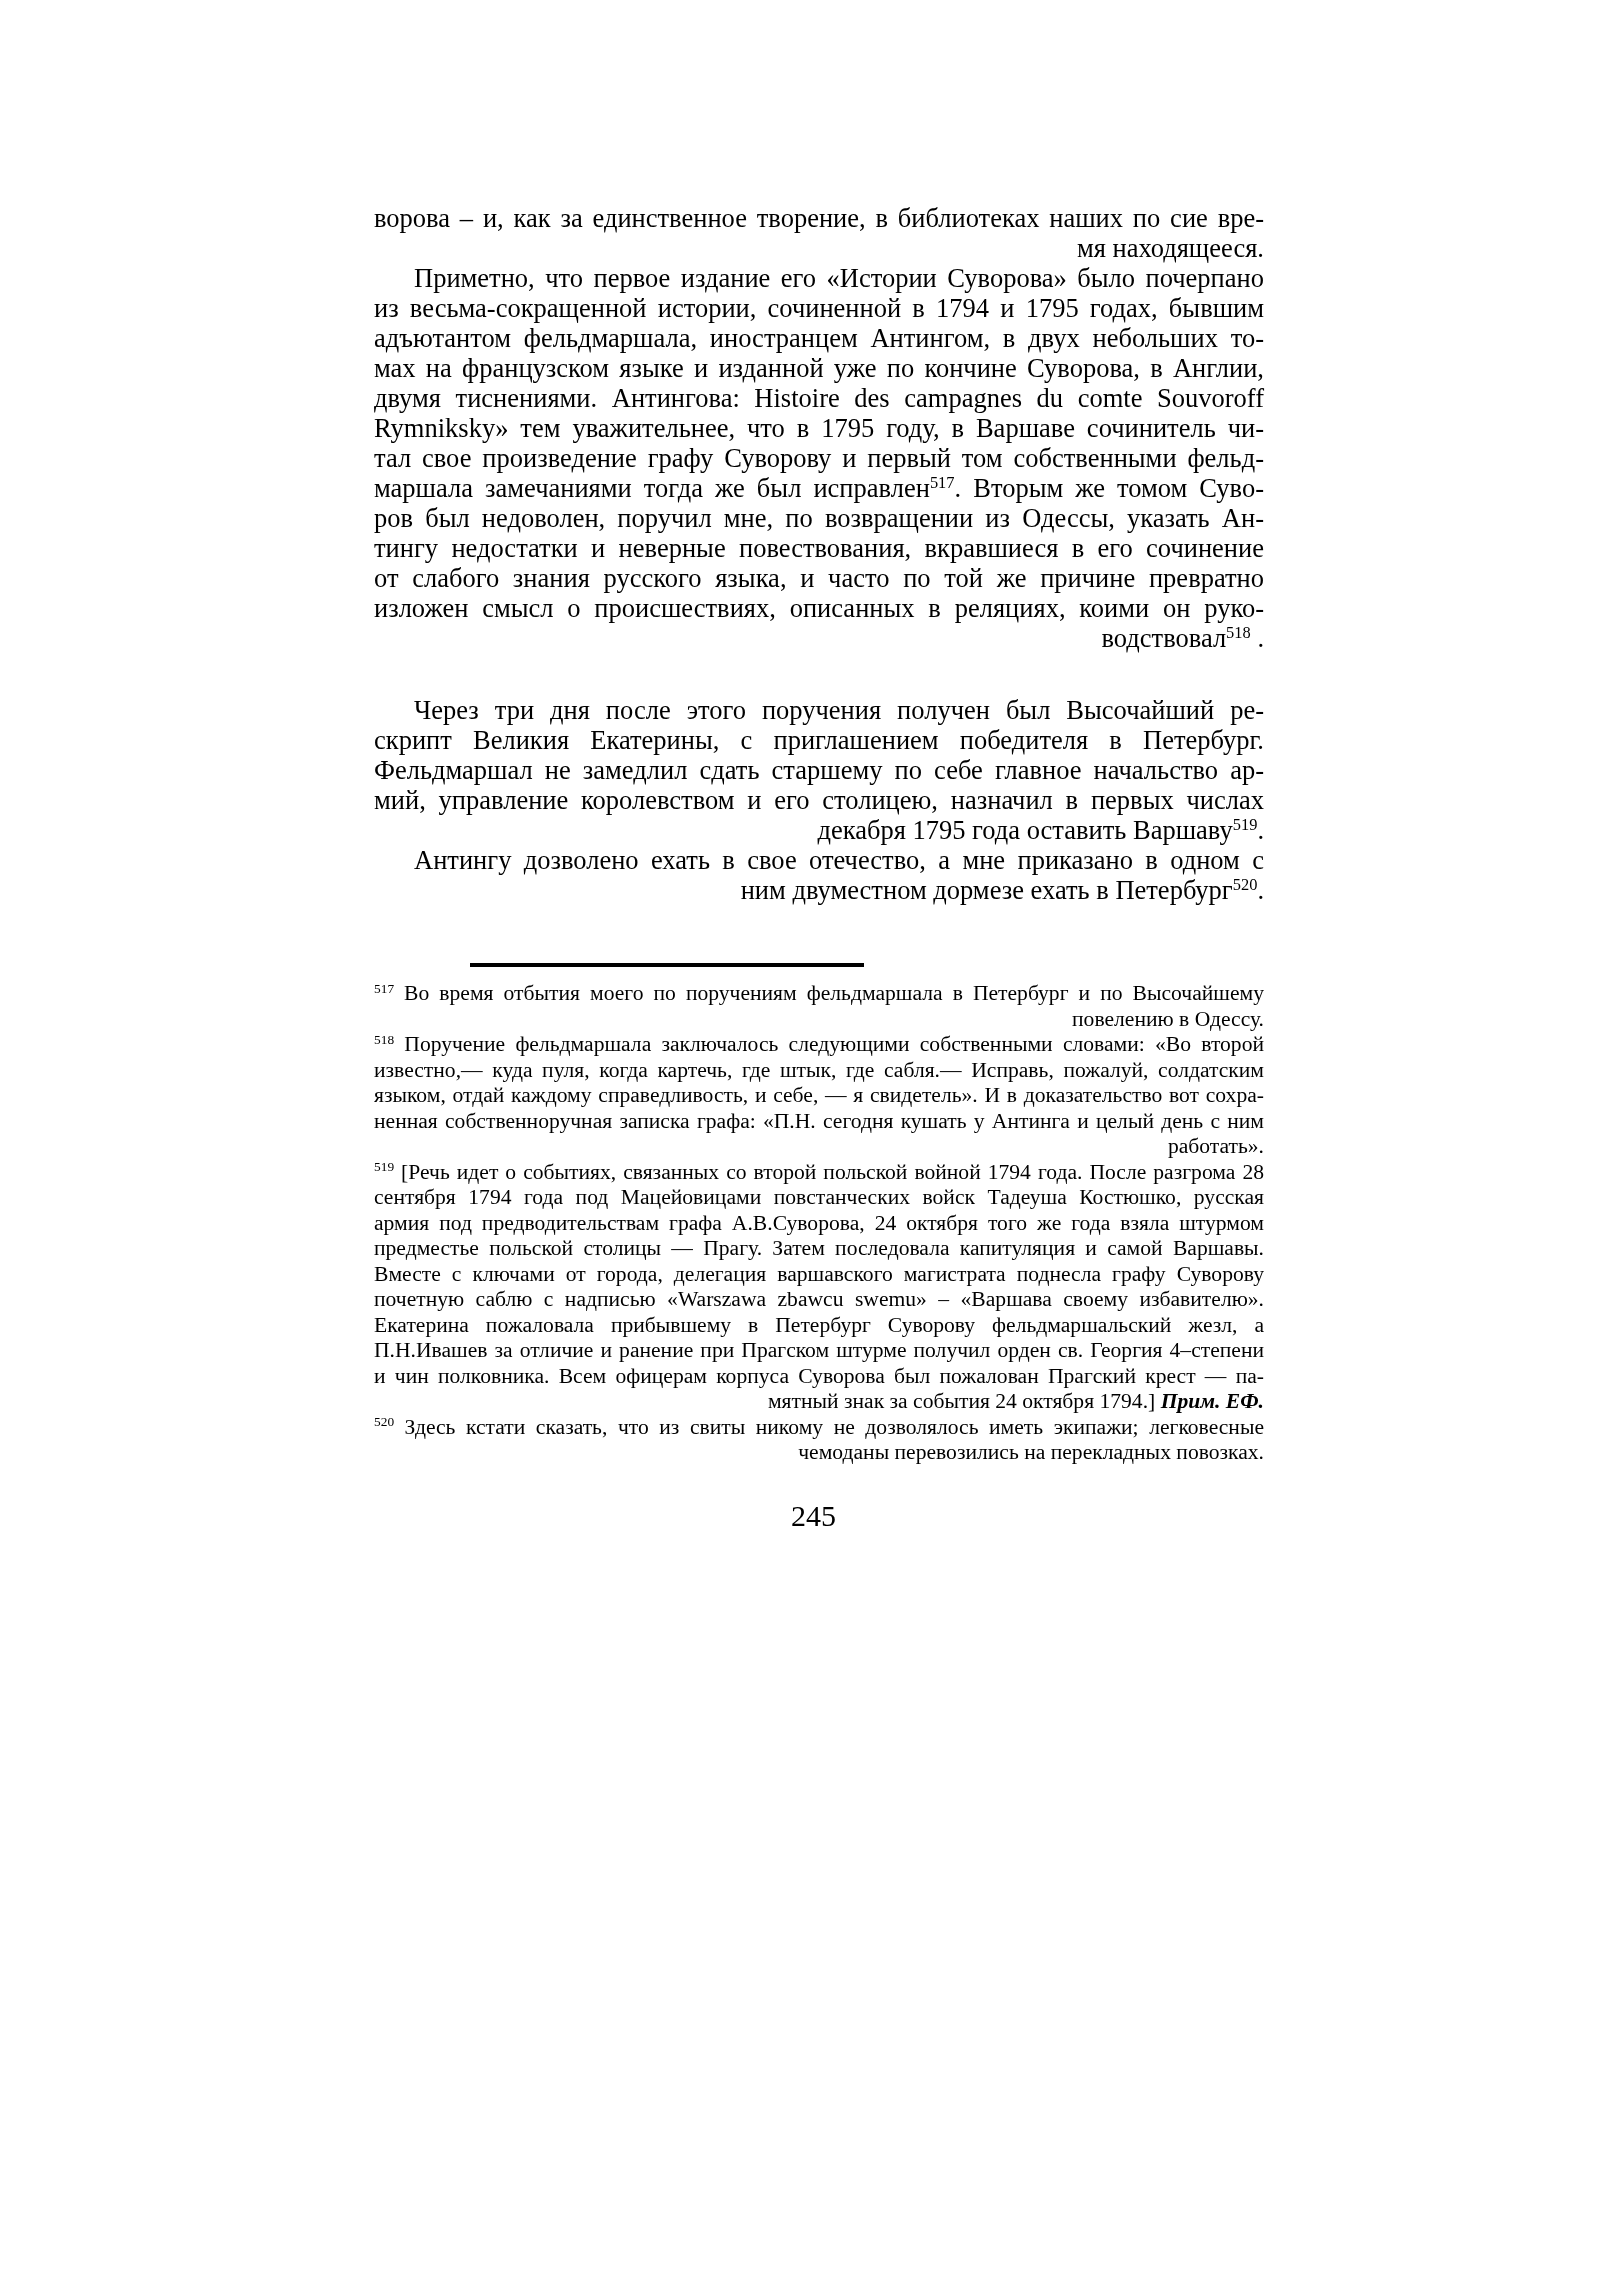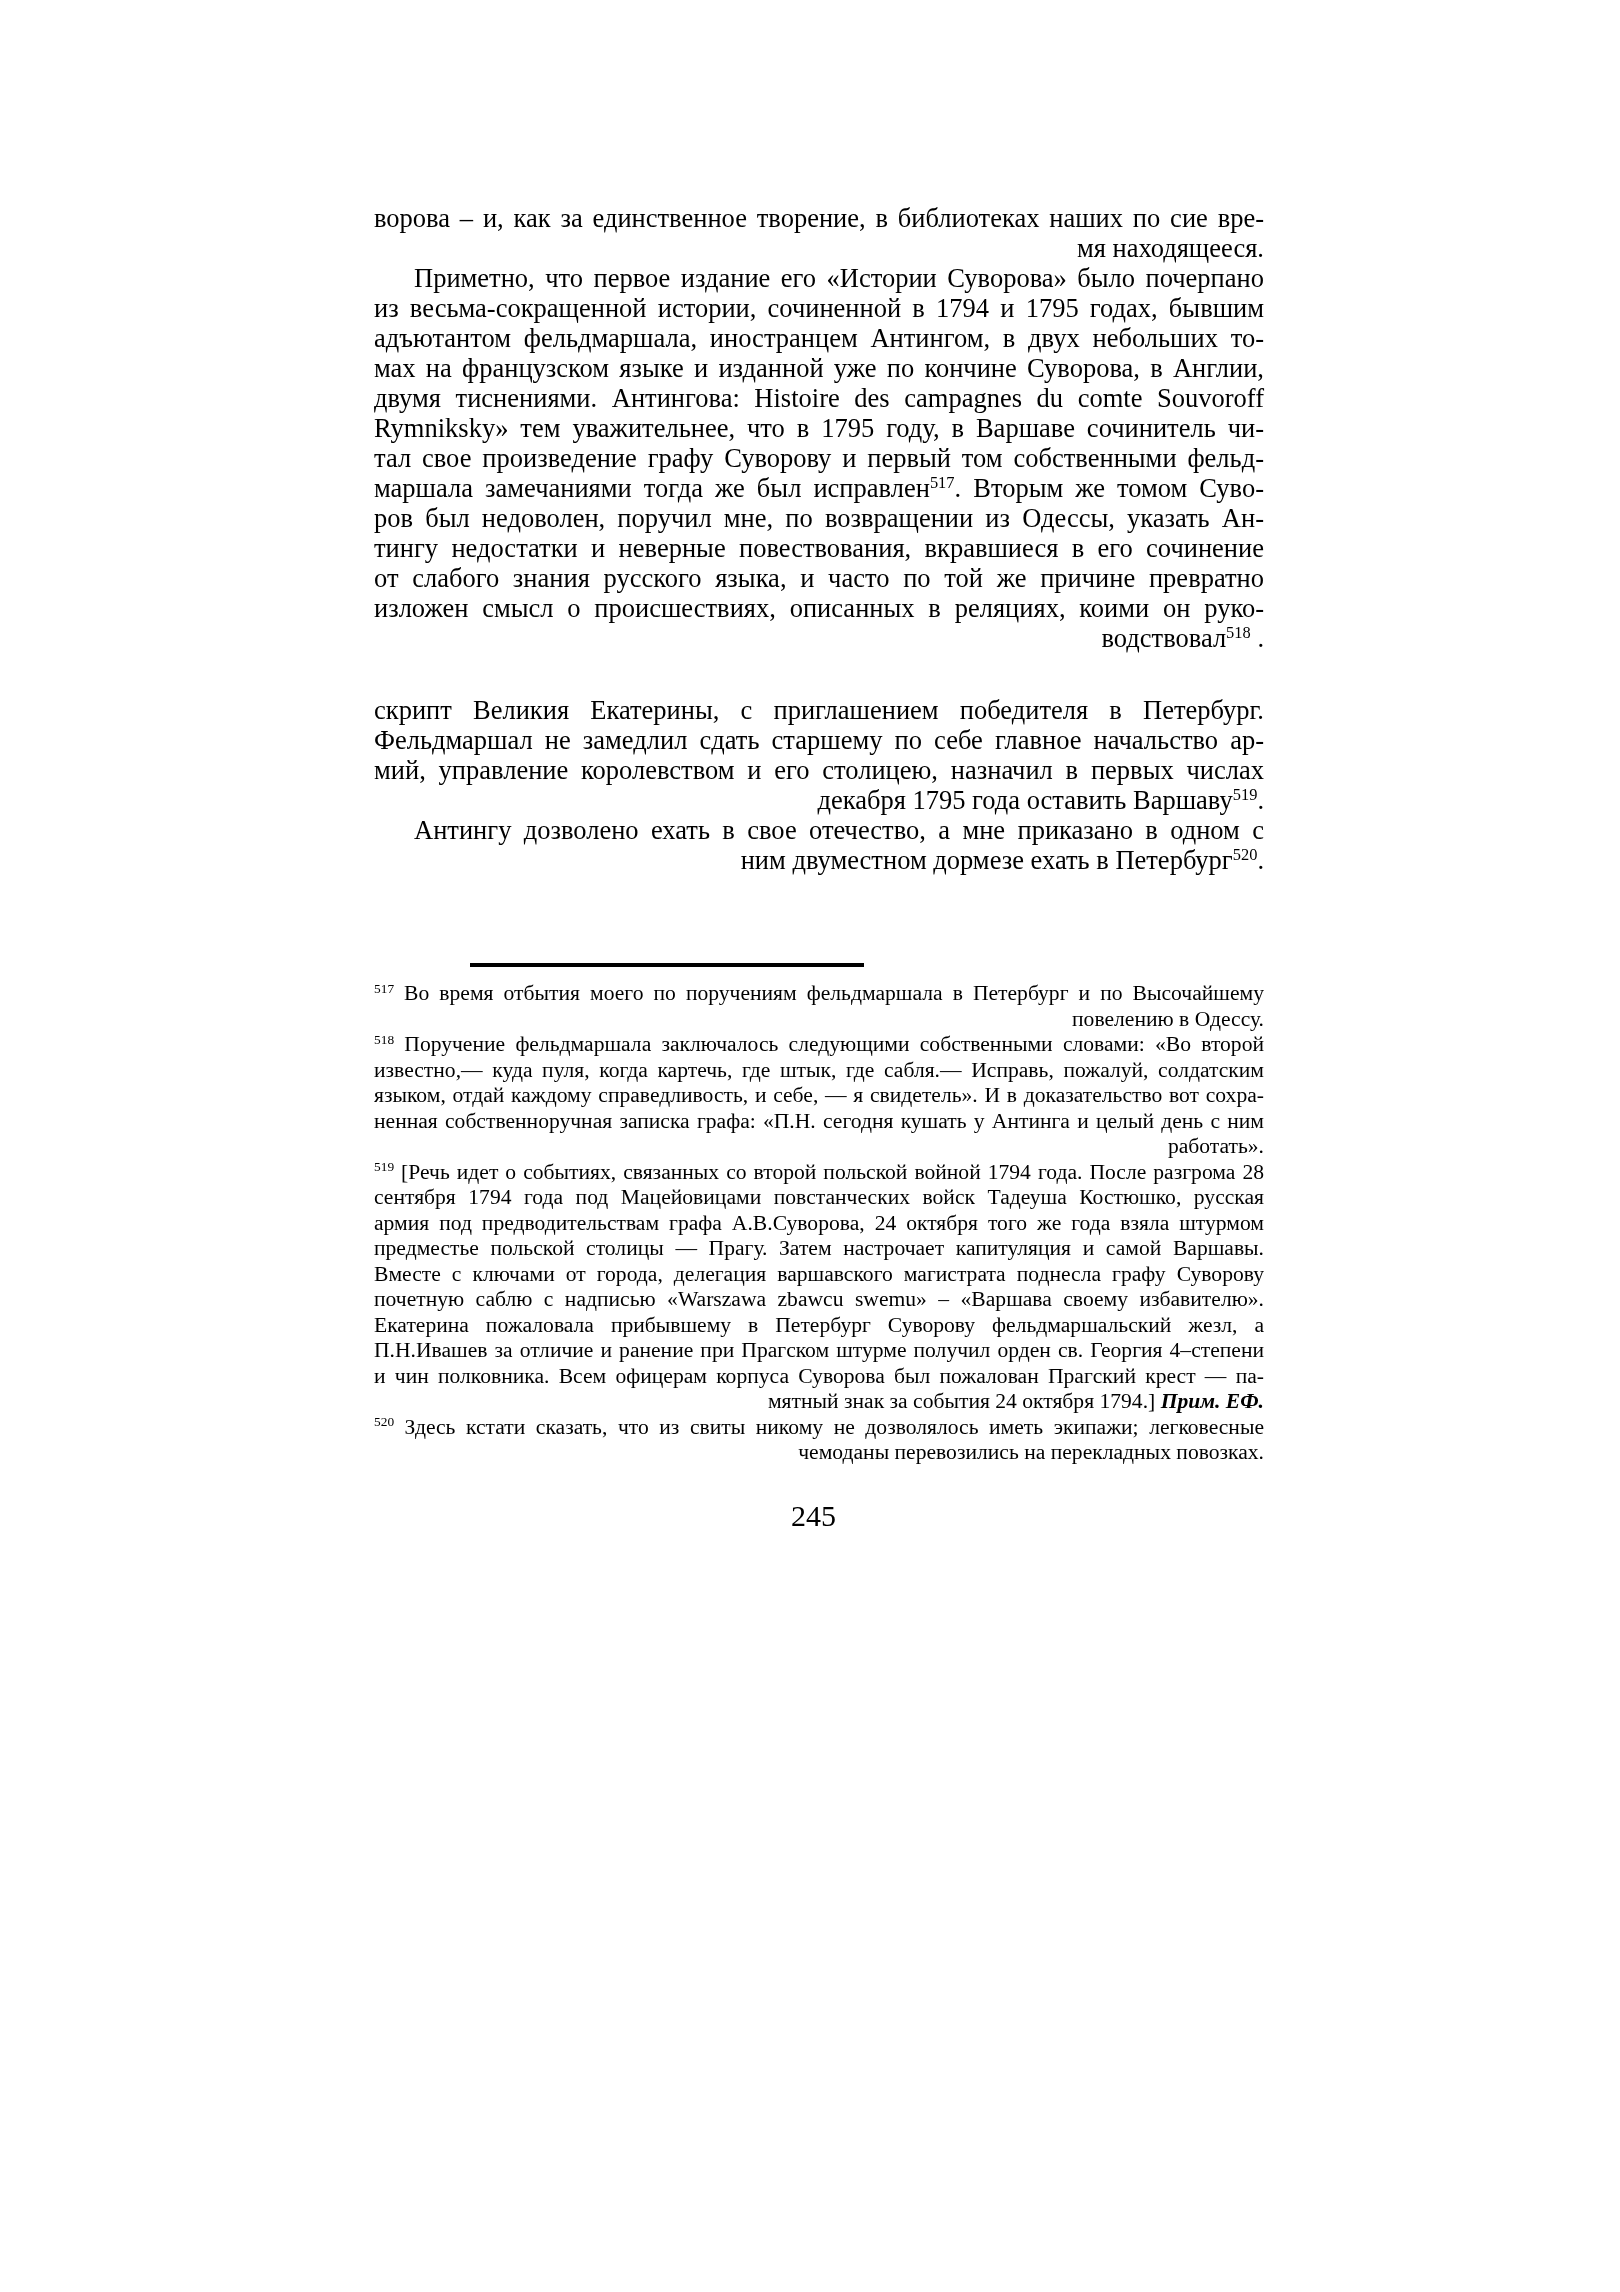--- a/index.html
+++ b/index.html
@@ -89,20 +89,21 @@
         <div class="line justify">Rymniksky» тем уважительнее, что в 1795 году, в Варшаве сочинитель чи-</div>
         <div class="line justify">тал свое произведение графу Суворову и первый том собственными фельд-</div>
         <div class="line justify">маршала замечаниями тогда же был исправлен<sup>517</sup>. Вторым же томом Суво-</div>
         <div class="line justify">ров был недоволен, поручил мне, по возвращении из Одессы, указать Ан-</div>
         <div class="line justify">тингу недостатки и неверные повествования, вкравшиеся в его сочинение</div>
         <div class="line justify">от слабого знания русского языка, и часто по той же причине превратно</div>
         <div class="line justify">изложен смысл о происшествиях, описанных в реляциях, коими он руко-</div>
         <div class="line">водствовал<sup>518</sup> .</div>
       </div>
       <div class="main-par" style="margin-top: 42px;">
+        <div class="line justify indent">Через три дня после этого поручения получен был Высочайший ре-</div>
         <div class="line justify">скрипт Великия Екатерины, с приглашением победителя в Петербург.</div>
         <div class="line justify">Фельдмаршал не замедлил сдать старшему по себе главное начальство ар-</div>
         <div class="line justify">мий, управление королевством и его столицею, назначил в первых числах</div>
         <div class="line">декабря 1795 года оставить Варшаву<sup>519</sup>.</div>
       </div>
       <div class="main-par">
         <div class="line justify indent">Антингу дозволено ехать в свое отечество, а мне приказано в одном с</div>
         <div class="line">ним двуместном дормезе ехать в Петербург<sup>520</sup>.</div>
       </div>
     </div>
@@ -116,21 +117,21 @@
         <div class="line justify"><sup>518</sup> Поручение фельдмаршала заключалось следующими собственными словами: «Во второй</div>
         <div class="line justify">известно,— куда пуля, когда картечь, где штык, где сабля.— Исправь, пожалуй, солдатским</div>
         <div class="line justify">языком, отдай каждому справедливость, и себе, — я свидетель». И в доказательство вот сохра-</div>
         <div class="line justify">ненная собственноручная записка графа: «П.Н. сегодня кушать у Антинга и целый день с ним</div>
         <div class="line">работать».</div>
       </div>
       <div class="main-par">
         <div class="line justify"><sup>519</sup> [Речь идет о событиях, связанных со второй польской войной 1794 года. После разгрома 28</div>
         <div class="line justify">сентября 1794 года под Мацейовицами повстанческих войск Тадеуша Костюшко, русская</div>
         <div class="line justify">армия под предводительствам графа А.В.Суворова, 24 октября того же года взяла штурмом</div>
-        <div class="line justify">предместье польской столицы — Прагу. Затем настрочает капитуляция и самой Варшавы.</div>
+        <div class="line justify">предместье польской столицы — Прагу. Затем последовала капитуляция и самой Варшавы.</div>
         <div class="line justify">Вместе с ключами от города, делегация варшавского магистрата поднесла графу Суворову</div>
         <div class="line justify">почетную саблю с надписью «Warszawa zbawcu swemu» – «Варшава своему избавителю».</div>
         <div class="line justify">Екатерина пожаловала прибывшему в Петербург Суворову фельдмаршальский жезл, а</div>
         <div class="line justify">П.Н.Ивашев за отличие и ранение при Прагском штурме получил орден св. Георгия 4–степени</div>
         <div class="line justify">и чин полковника. Всем офицерам корпуса Суворова был пожалован Прагский крест — па-</div>
         <div class="line">мятный знак за события 24 октября 1794.] <i>Прим. ЕФ.</i></div>
       </div>
       <div class="main-par">
         <div class="line justify"><sup>520</sup> Здесь кстати сказать, что из свиты никому не дозволялось иметь экипажи; легковесные</div>
         <div class="line">чемоданы перевозились на перекладных повозках.</div>

